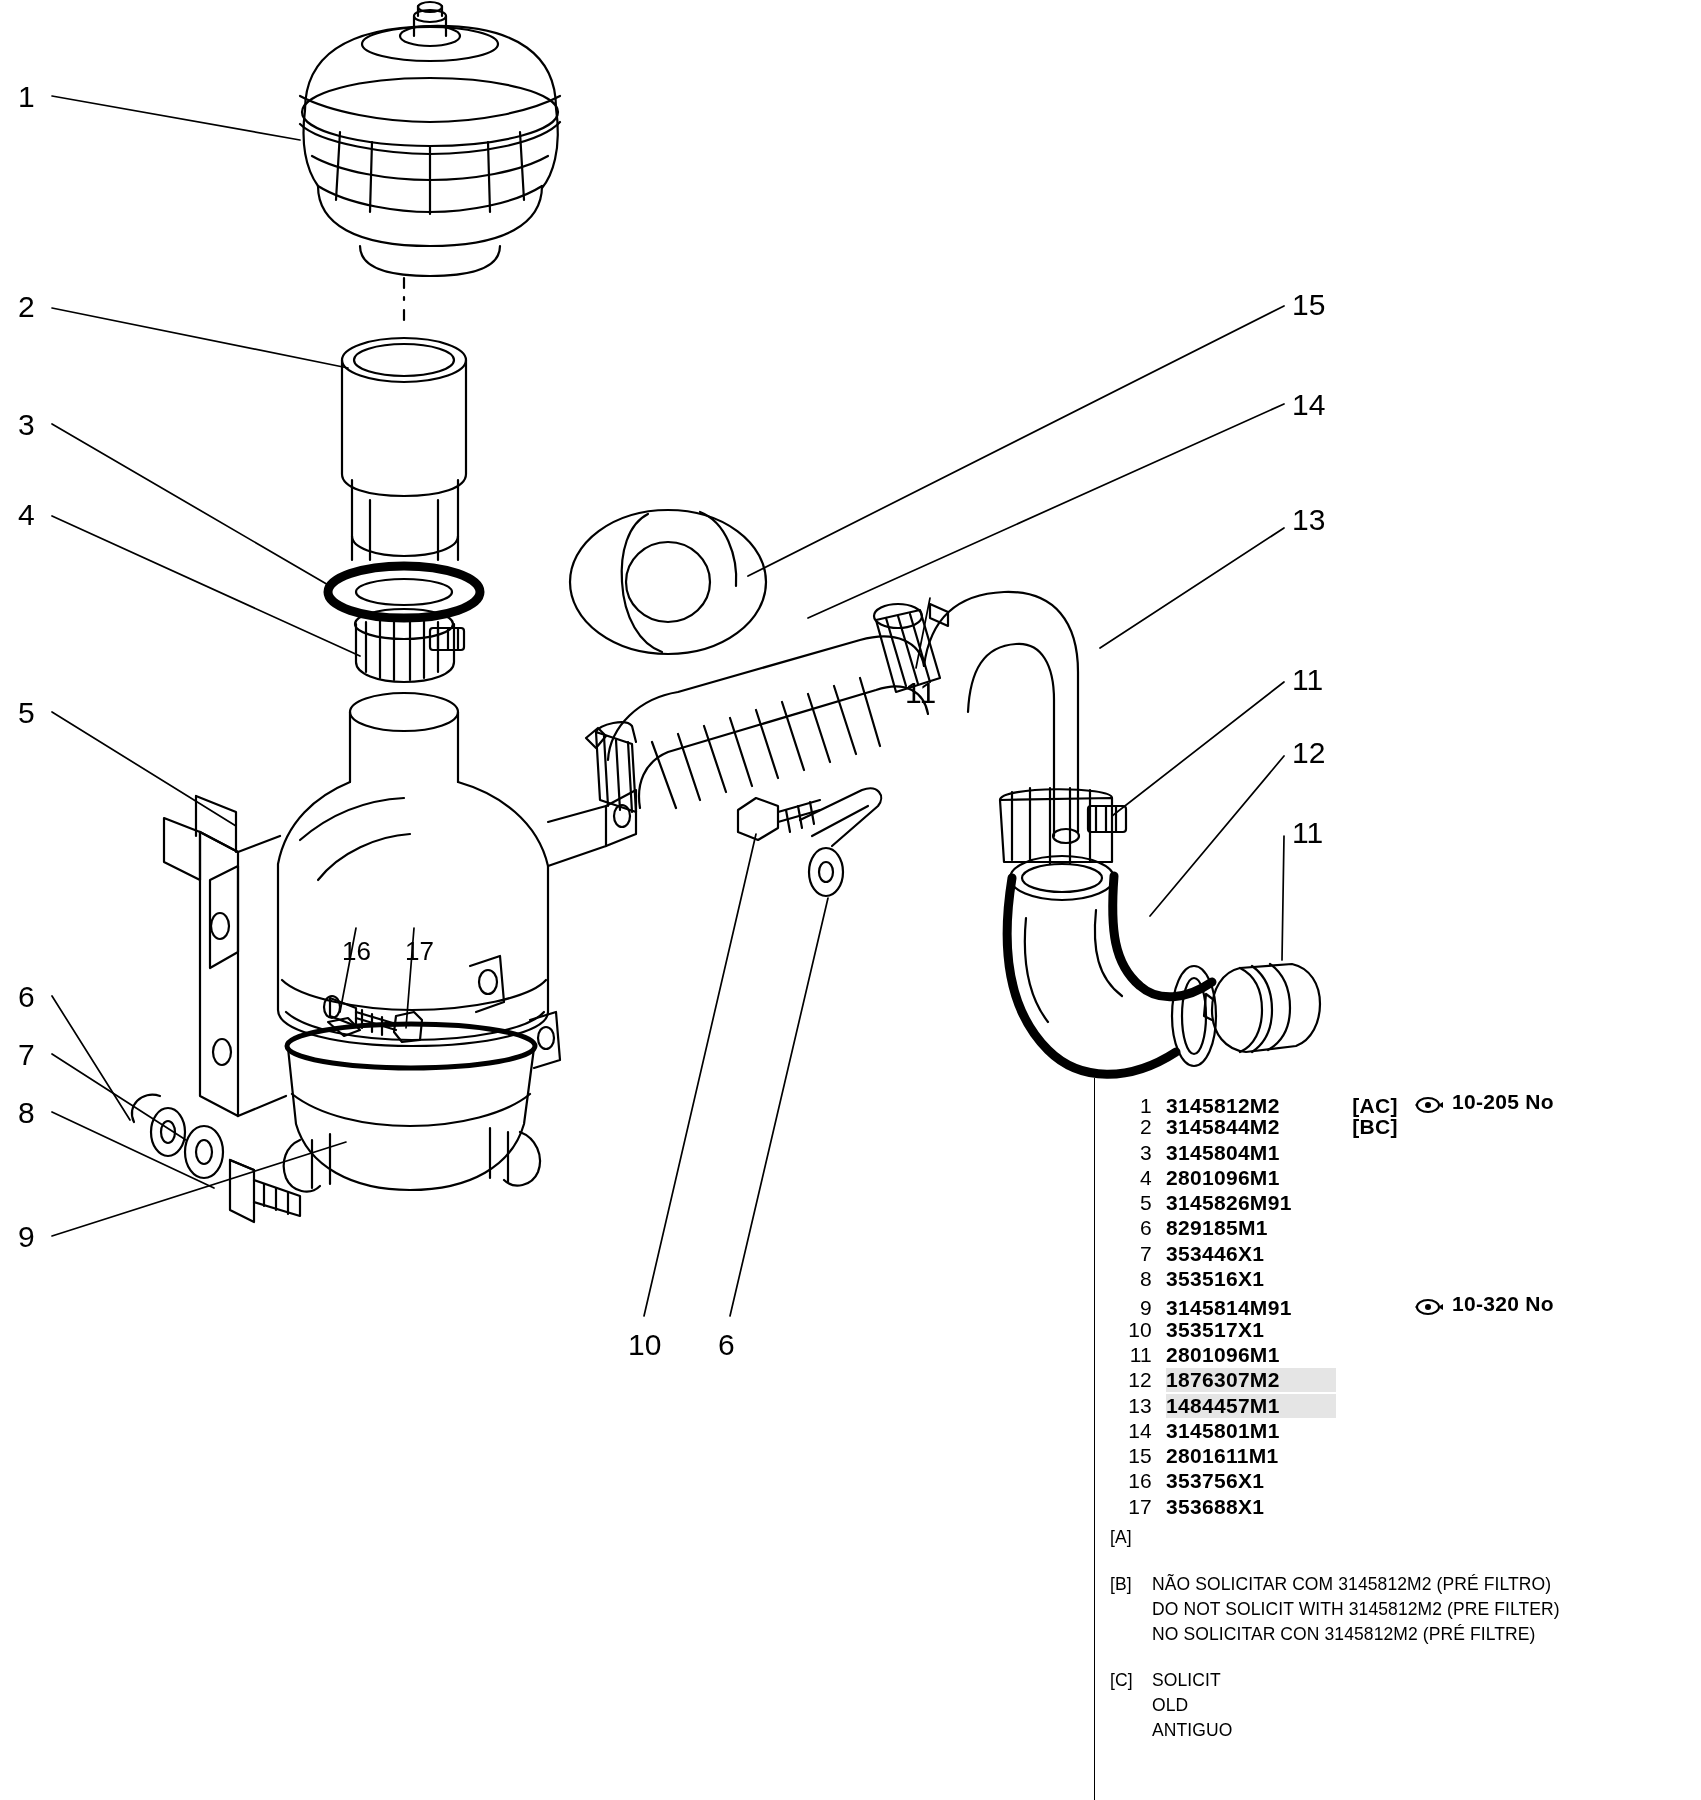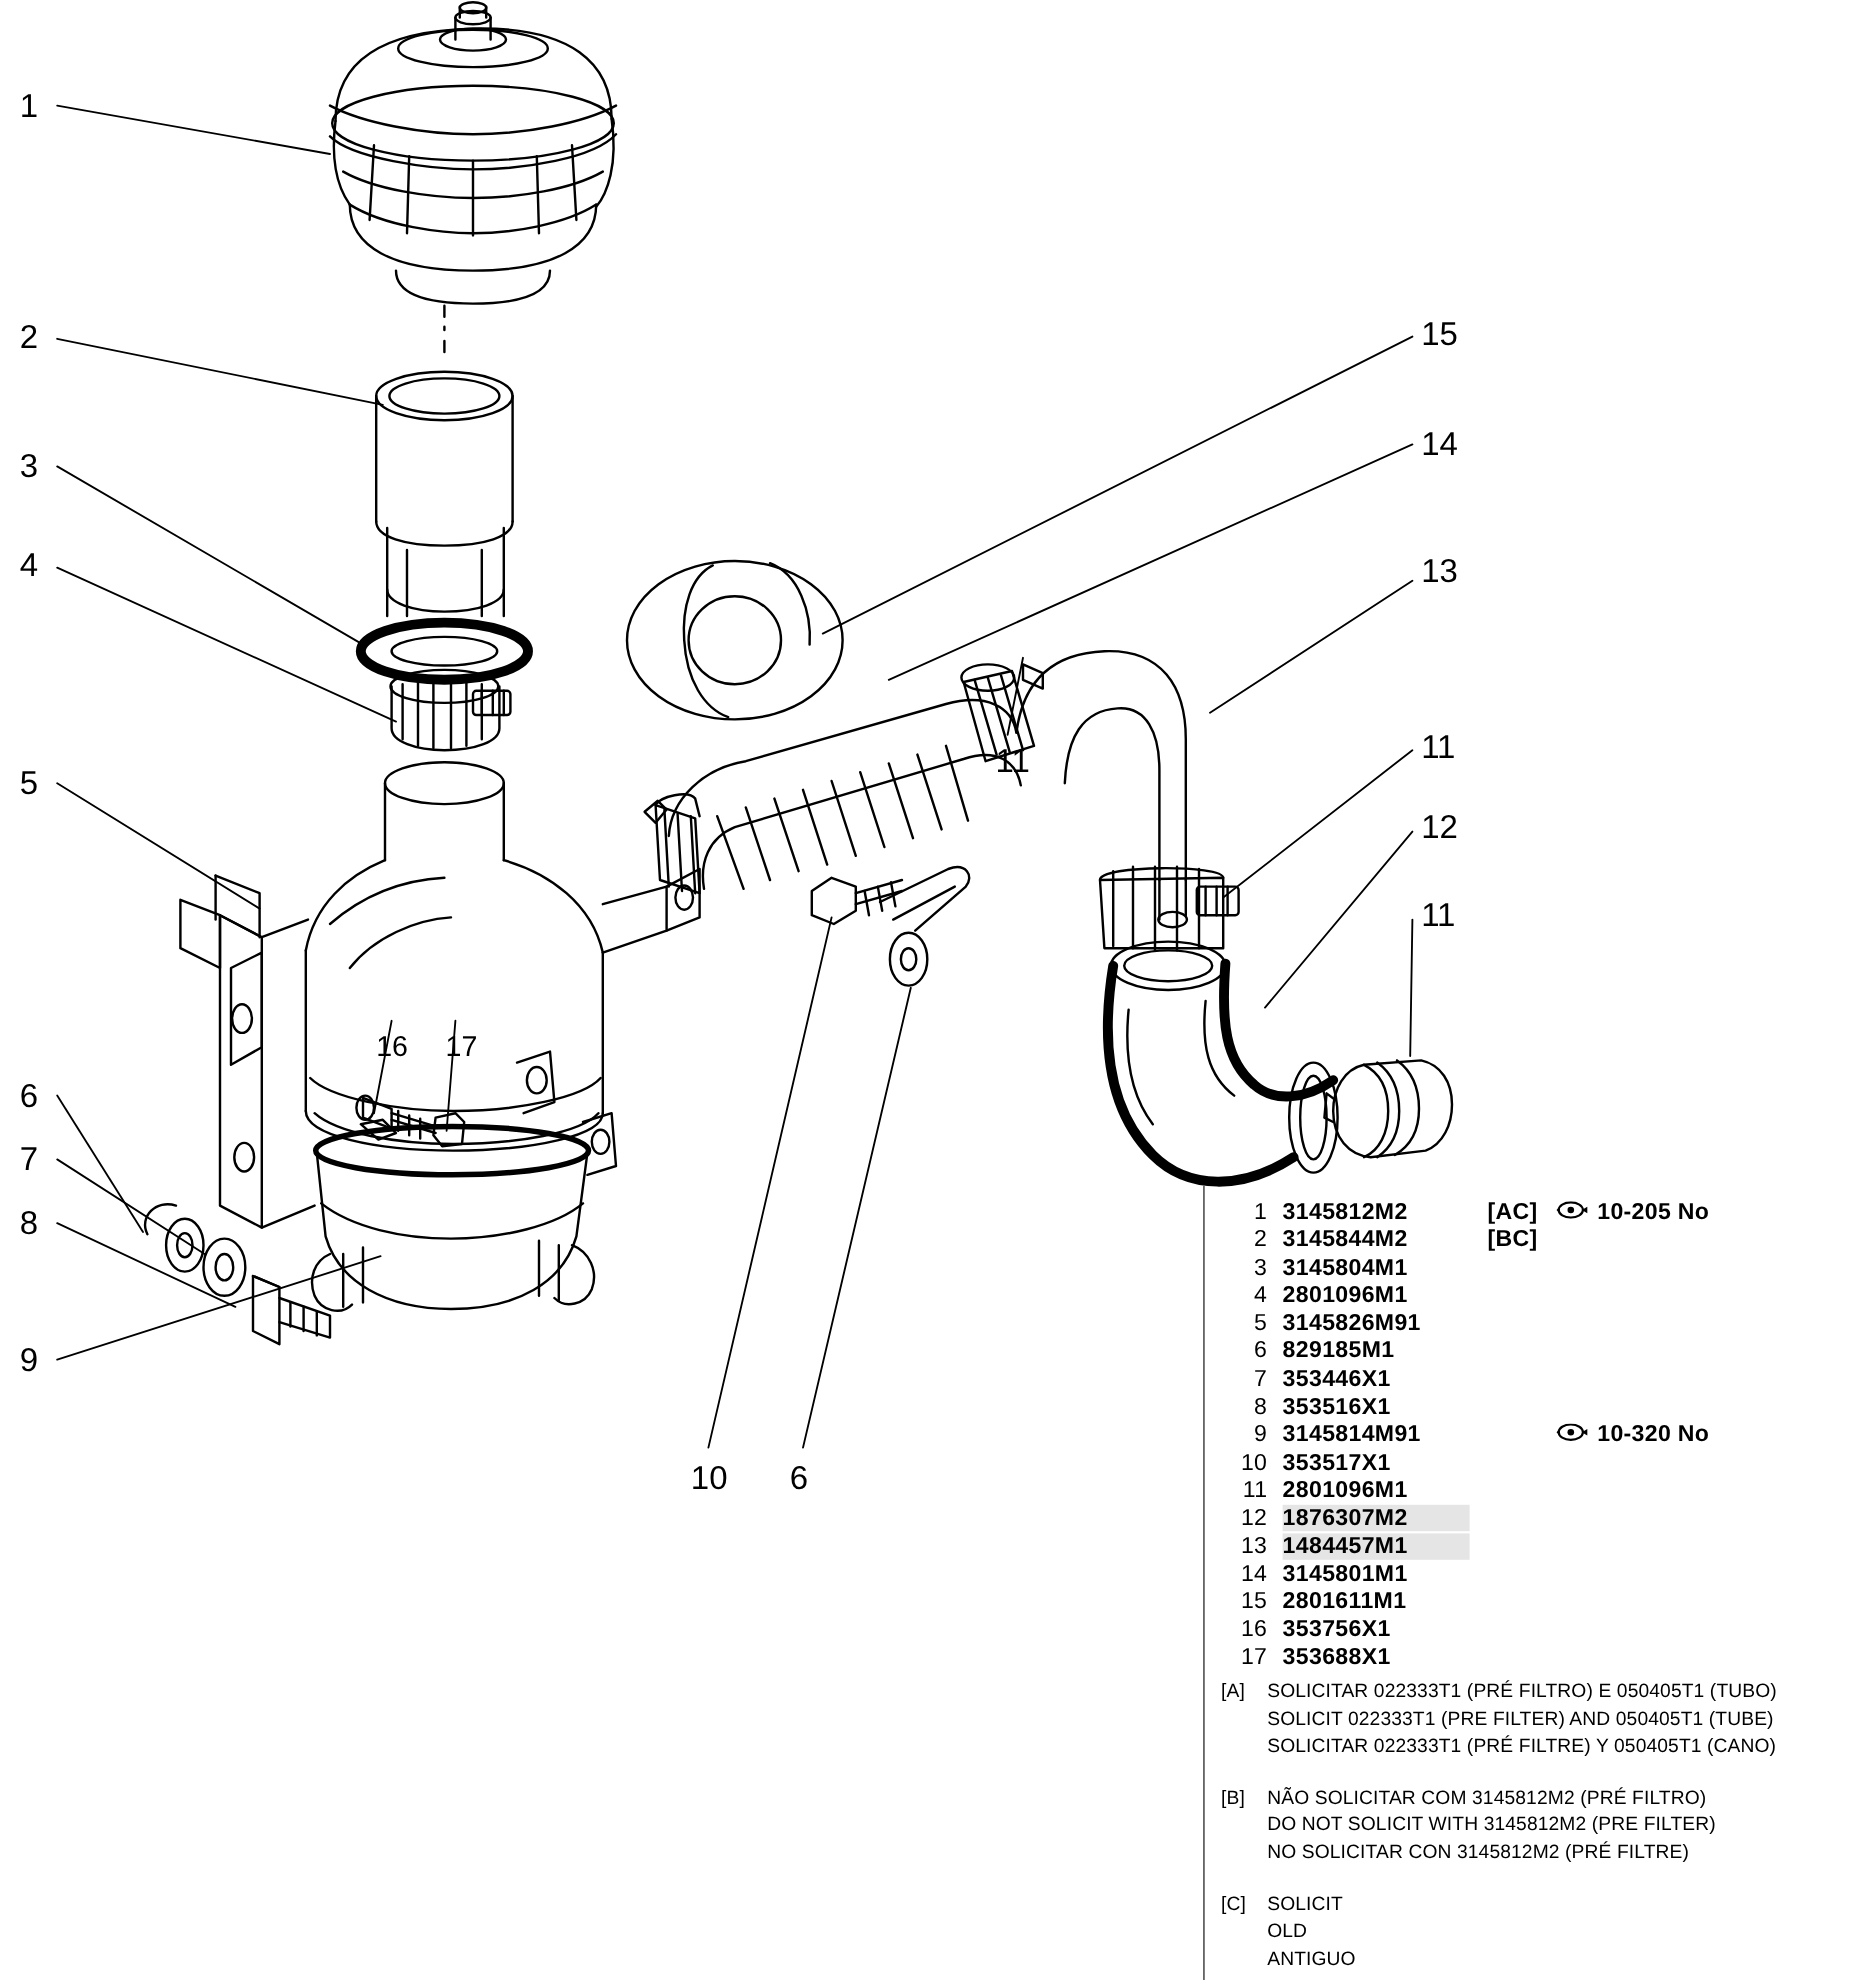--- a/index.html
+++ b/index.html
@@ -67,21 +67,21 @@
   }
   #parts-panel .note {
     flex: none;
     width: 78px;
     font-weight: bold;
     letter-spacing: 0.3px;
     text-align: center;
   }
   #parts-panel .qty {
     display: flex;
-    align-items: flex-start;
+    align-items: center;
     gap: 8px;
     font-weight: bold;
     letter-spacing: 0.3px;
   }
   .qty-icon {
     display: inline-block;
     width: 30px;
     height: 16px;
     position: relative;
   }
@@ -461,25 +461,20 @@
     <div class="row">
       <span class="idx">17</span>
       <span class="pn">353688X1</span>
     </div>
   </div>
 
   <div id="footnotes">
 
     <div class="fn">
       <div class="tag">[A]</div>
-      <div class="lines">
-        <div>SOLICITAR 022333T1 (PRÉ FILTRO) E 050405T1 (TUBO)</div>
-        <div>SOLICIT 022333T1 (PRE FILTER) AND 050405T1 (TUBE)</div>
-        <div>SOLICITAR 022333T1 (PRÉ FILTRE) Y 050405T1 (CANO)</div>
-      </div>
     </div>
 
     <div class="fn">
       <div class="tag">[B]</div>
       <div class="lines">
         <div>NÃO SOLICITAR COM 3145812M2 (PRÉ FILTRO)</div>
         <div>DO NOT SOLICIT WITH 3145812M2 (PRE FILTER)</div>
         <div>NO SOLICITAR CON 3145812M2 (PRÉ FILTRE)</div>
       </div>
     </div>

